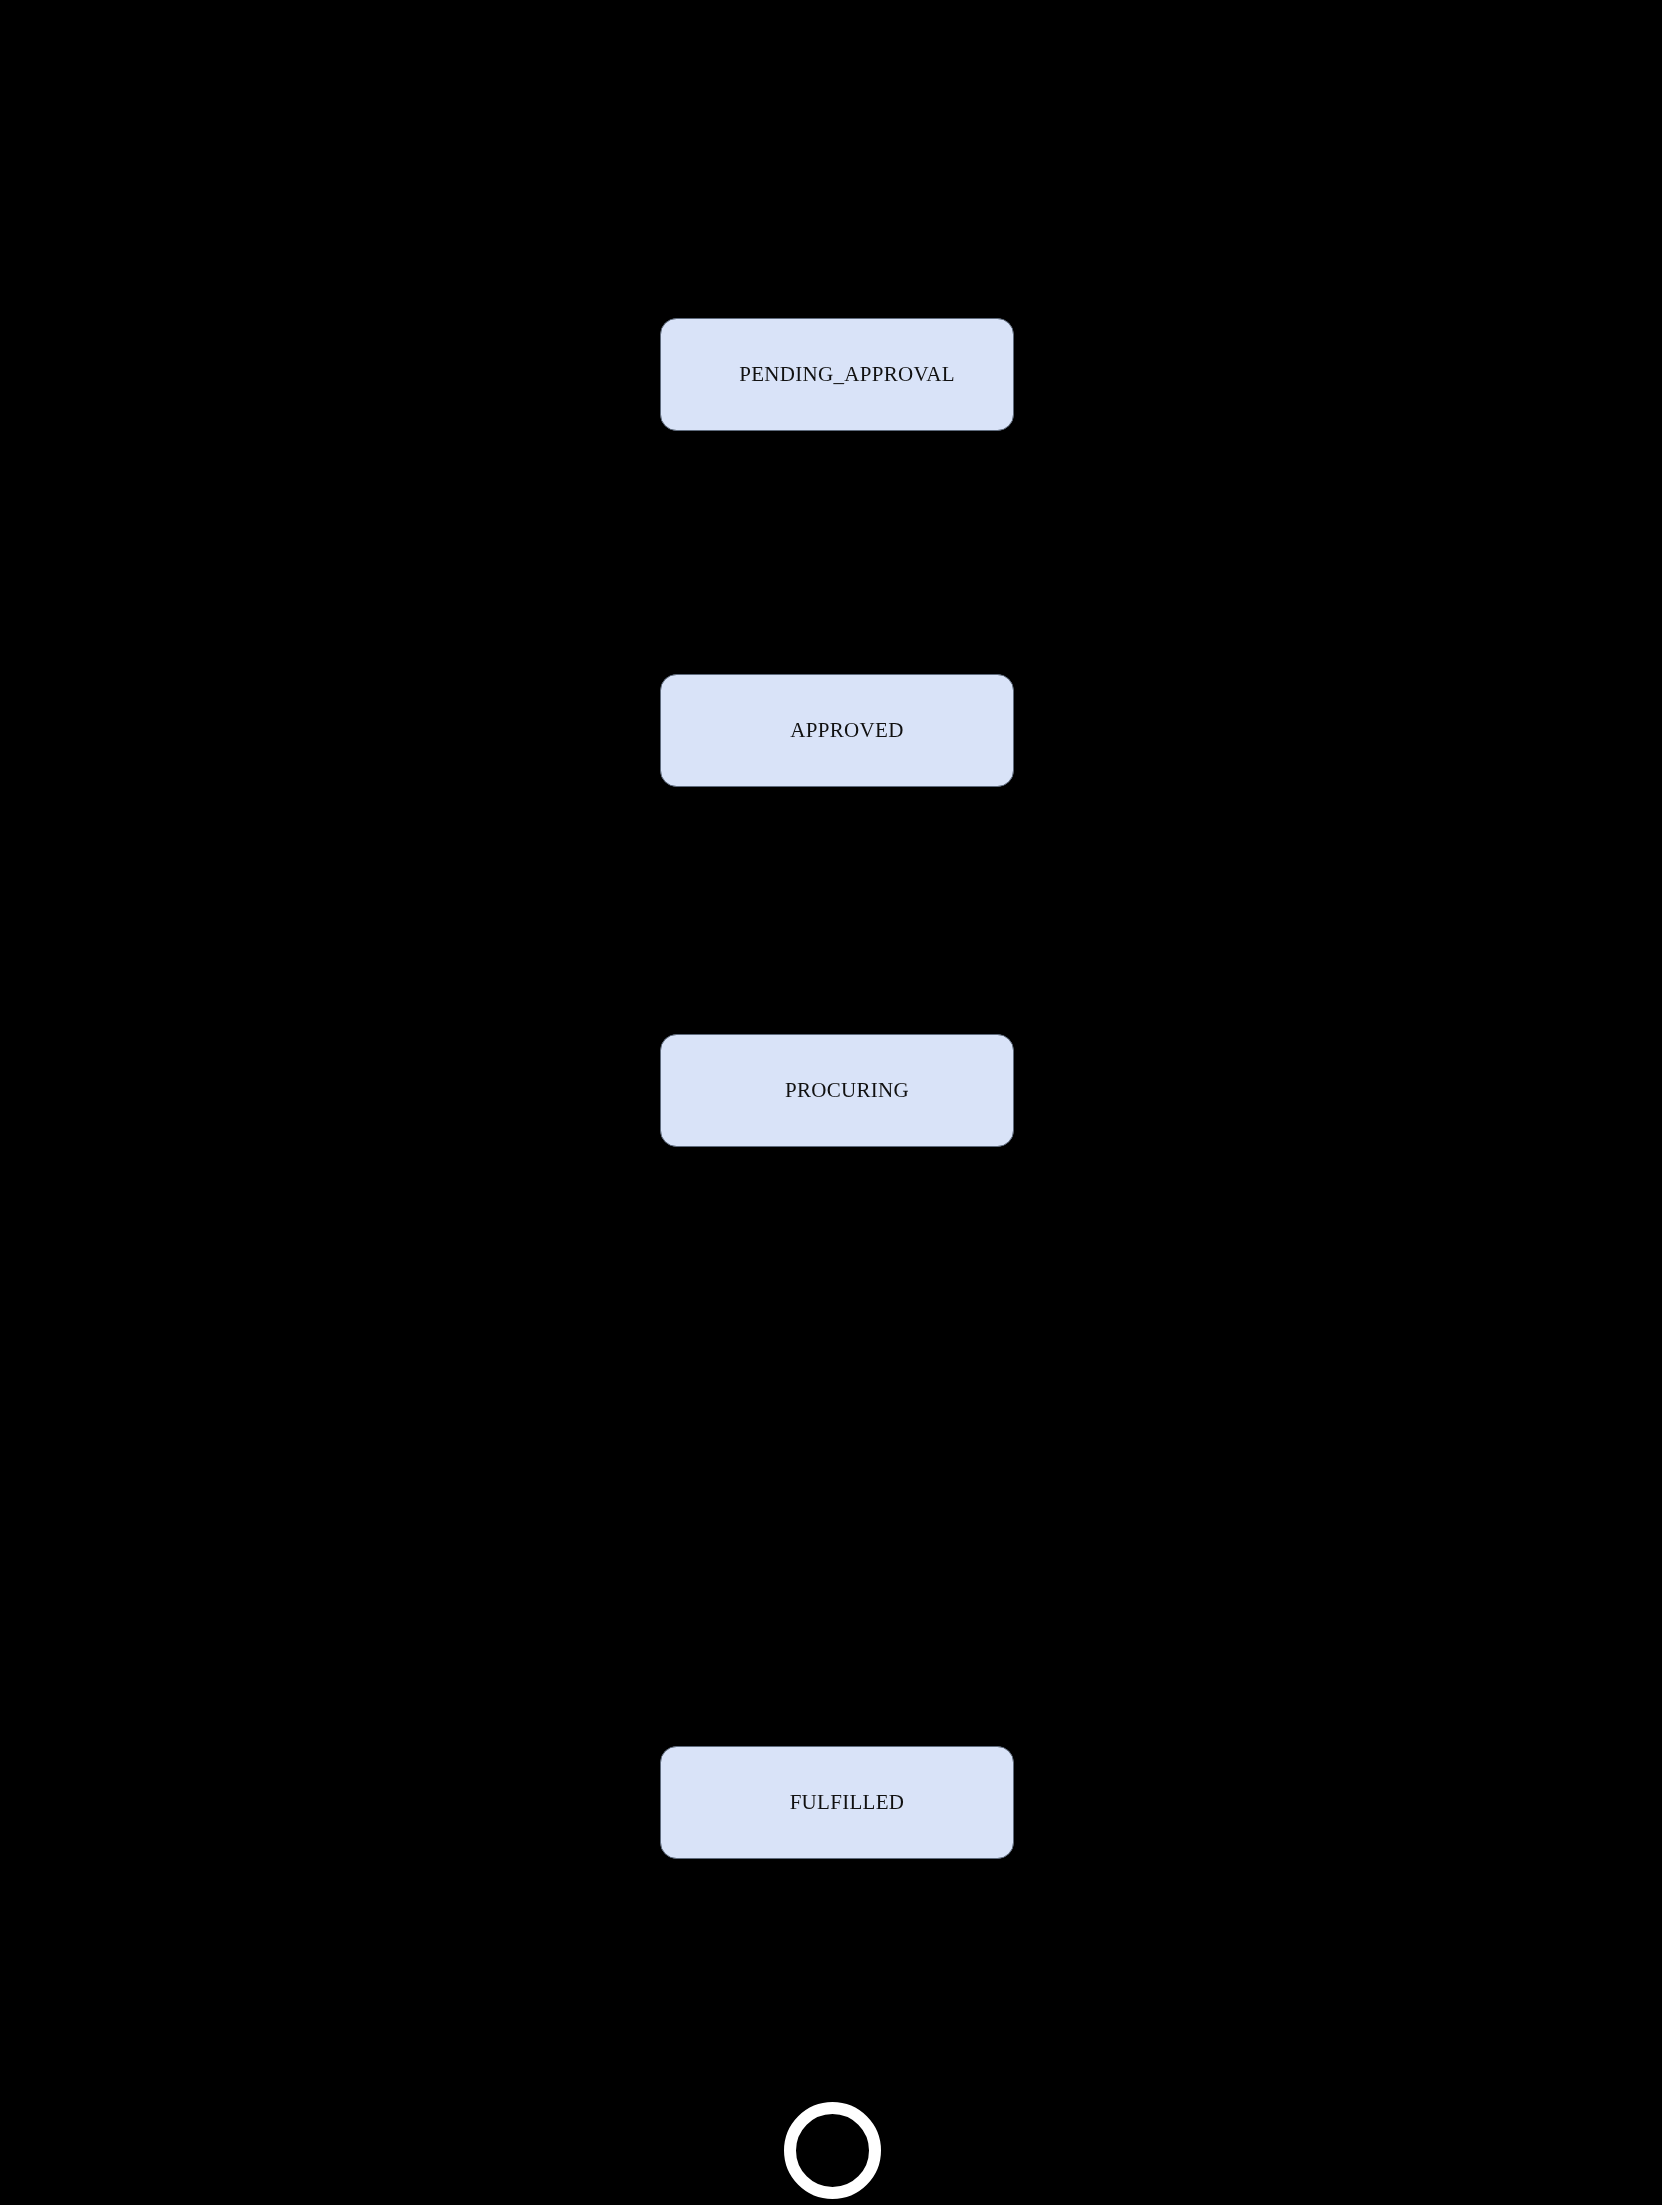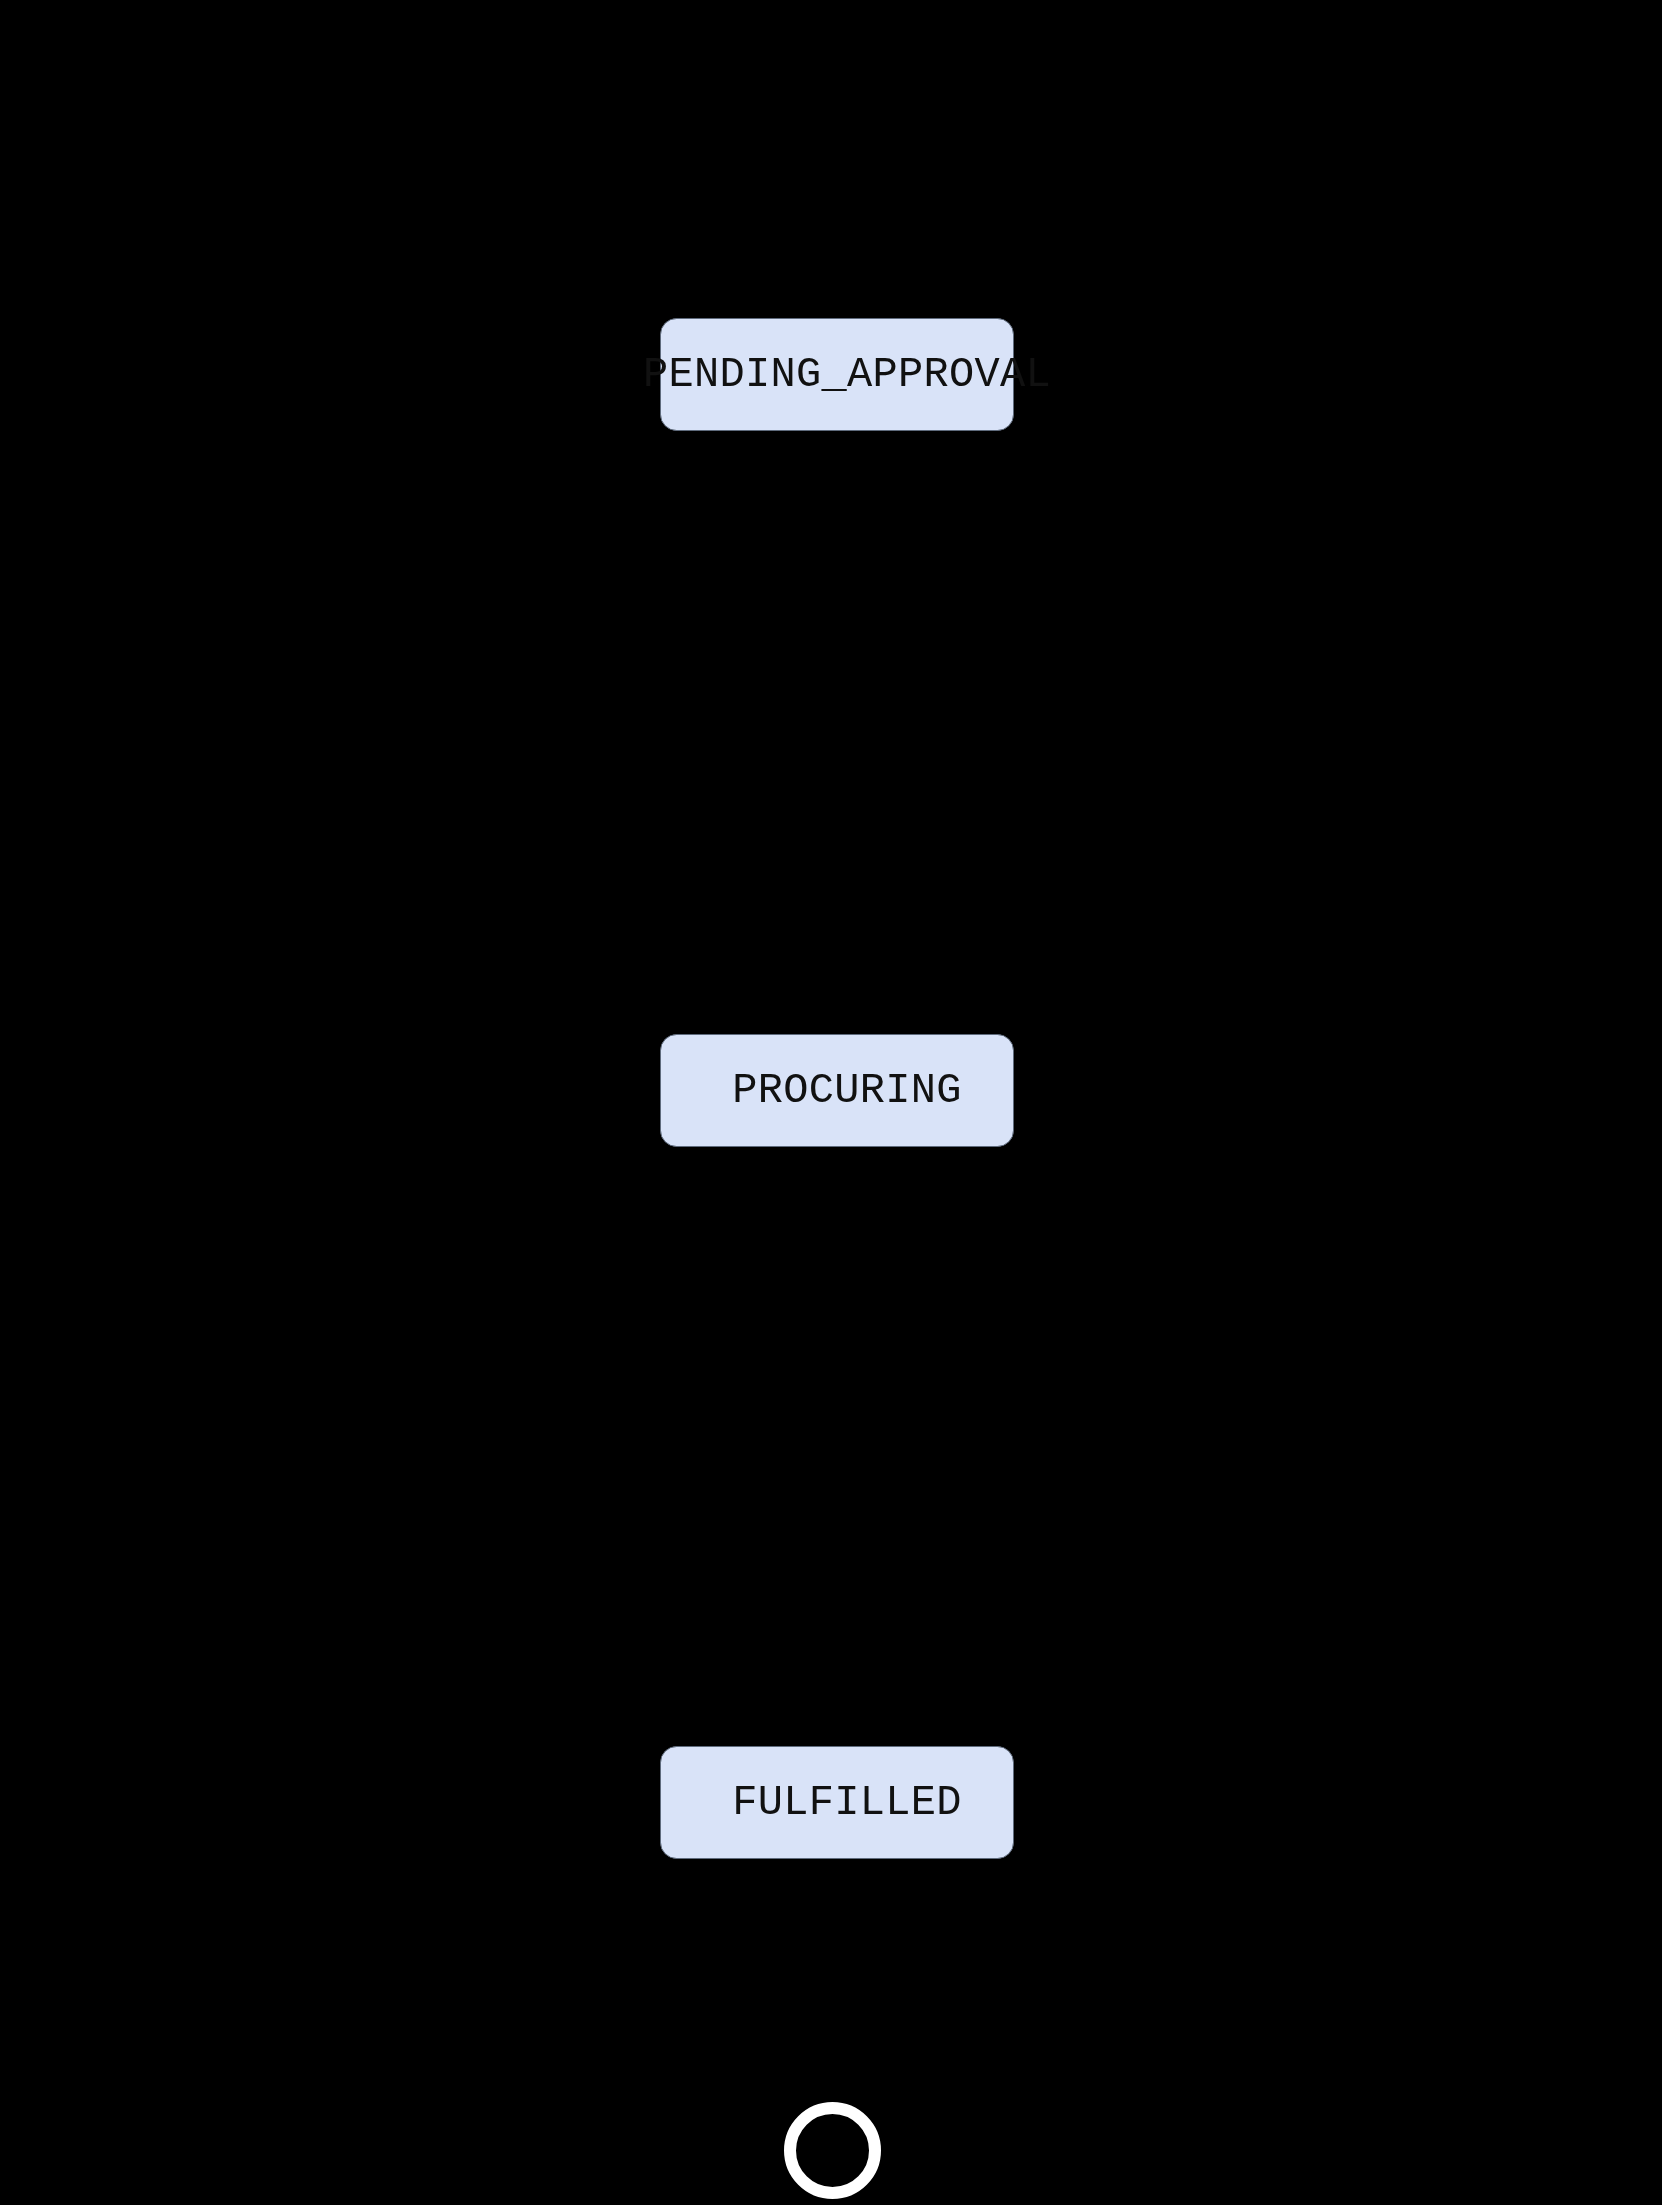--- a/index.html
+++ b/index.html
@@ -28,22 +28,22 @@
     height:113px;
     box-sizing:border-box;
     background:var(--node-fill);
     border:1.2px solid var(--node-border);
     border-radius:16.6px;
     display:flex;
     align-items:center;
     justify-content:center;
   }
   .node-label{
-    font-family:Liberation Mono, monospace;
-    font-size:42px;
+    font-family:Liberation Serif, serif;
+    font-size:21px;
     letter-spacing:0.3px;
     color:var(--node-text);
     white-space:nowrap;
     padding-left:20px;
   }
   .node-1{top:318px;}
   .node-2{top:674px;}
   .node-3{top:1034px;justify-content:center;}
   .node-4{top:1390px;}
   .node-5{top:1746px;align-items:center;}
@@ -61,20 +61,23 @@
 </style>
 </head>
 <body>
 
 <div class="canvas">
 
   <div class="node node-1">
     <span class="node-label">PENDING_APPROVAL</span>
   </div>
 
+  <div class="node node-2">
+    <span class="node-label">APPROVED</span>
+  </div>
 
   <div class="node node-3">
     <span class="node-label">PROCURING</span>
   </div>
 
 
   <div class="node node-5">
     <span class="node-label">FULFILLED</span>
   </div>
 

